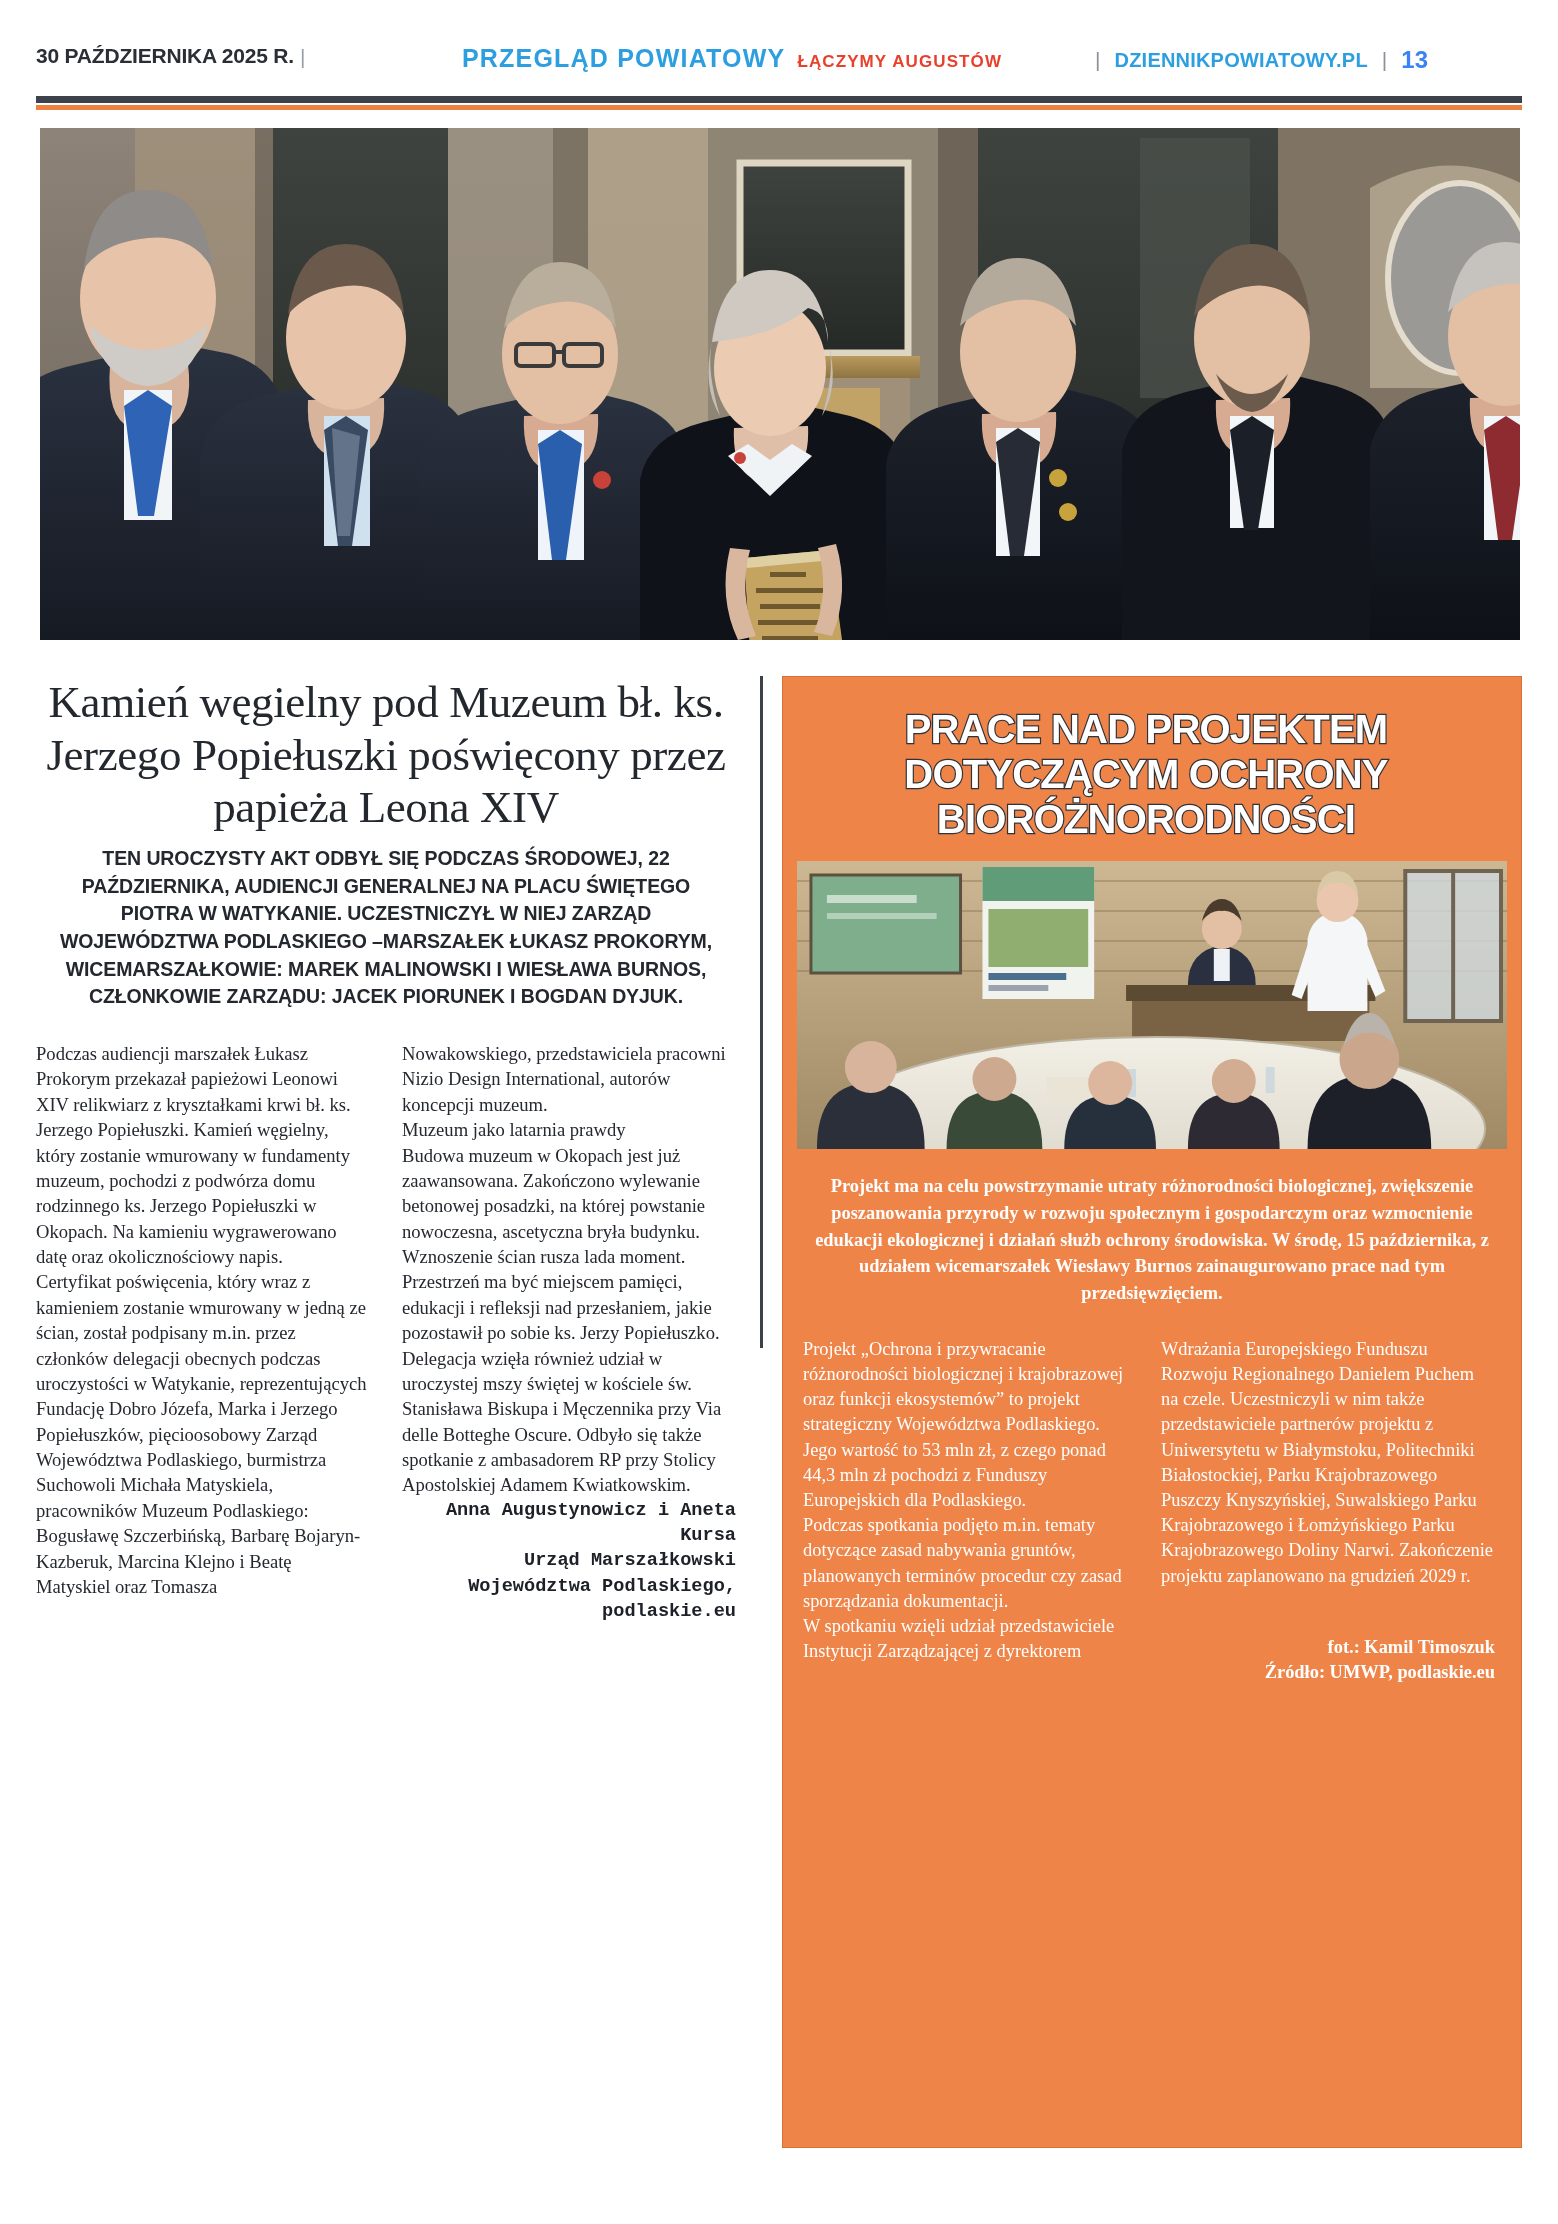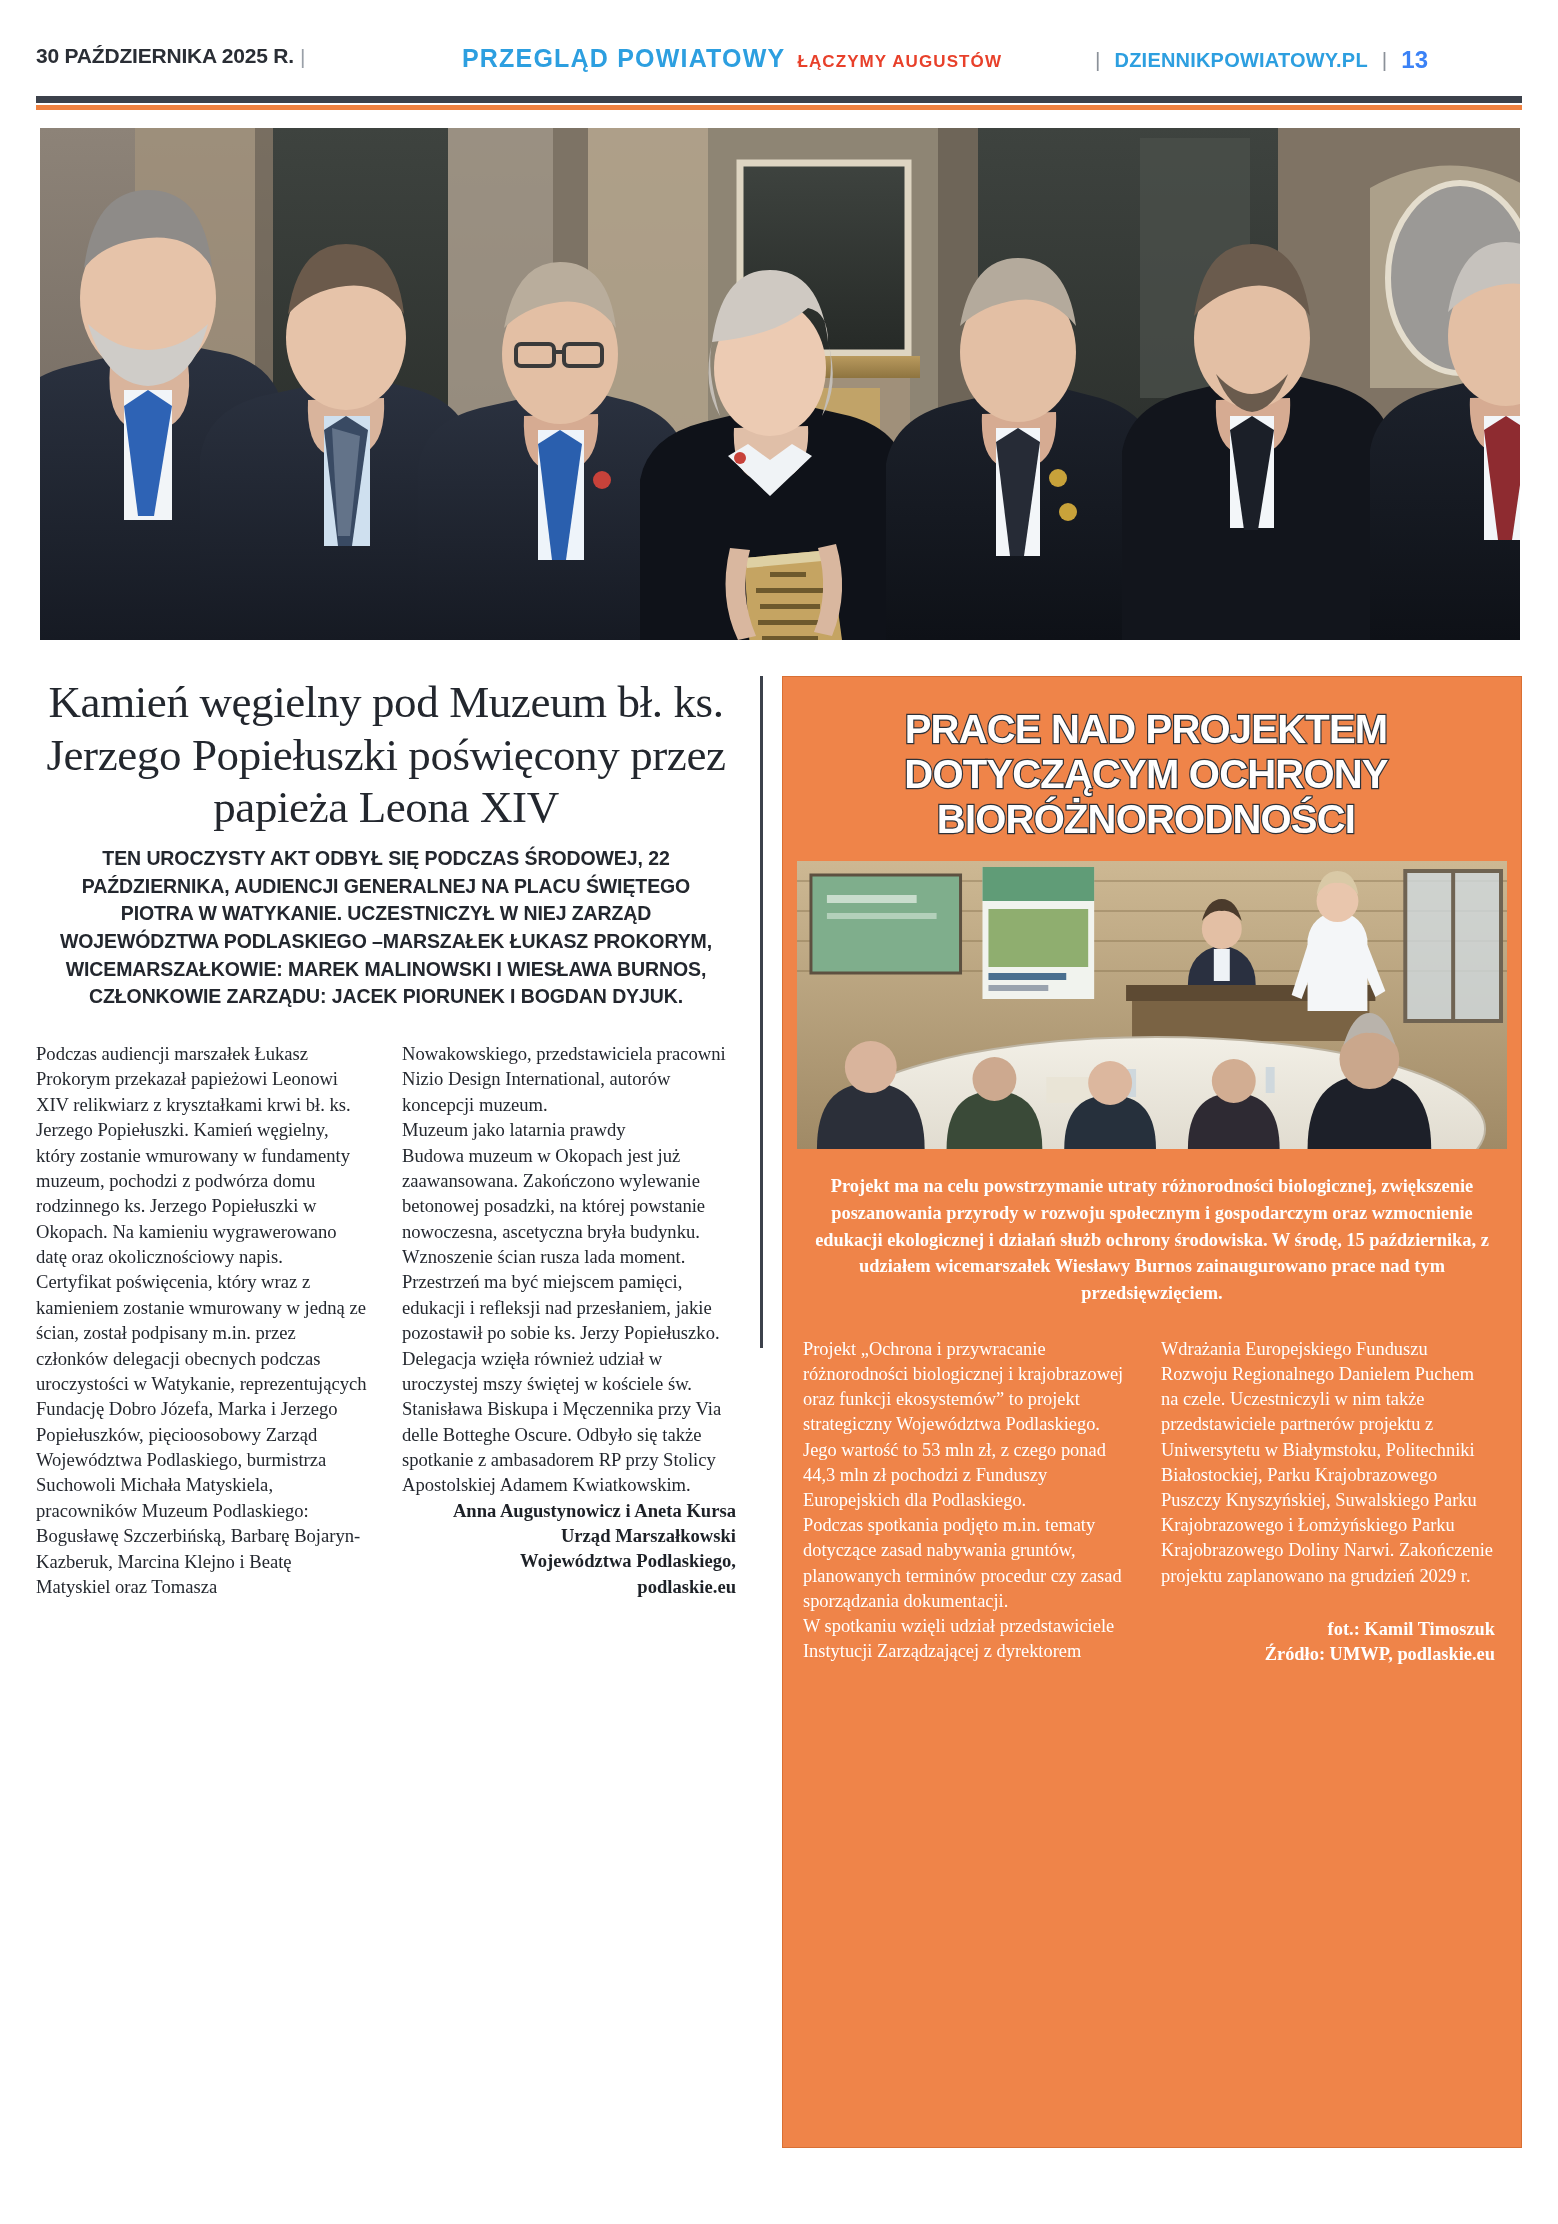--- a/index.html
+++ b/index.html
@@ -89,21 +89,21 @@
     margin-top:30px;
     display:flex; gap:32px;
   }
   .col { width:334px; }
   .col p {
     font-family:"Liberation Serif", serif;
     font-size:18.6px; line-height:1.365;
     color:#24282f; text-align:left;
   }
   .byline {
-    font-family:Liberation Serif, serif;
+    font-family:Liberation Mono, monospace;
     font-weight:bold; font-size:18.6px; line-height:1.36;
     text-align:right; color:#1d2127;
   }
 
   
   .vsep {
     position:absolute; left:760px; top:676px; width:3px; height:672px;
     background:#3c414b;
   }
   .orange-box {
@@ -140,21 +140,21 @@
   .ob-col { width:334px; }
   .ob-col p {
     font-family:"Liberation Serif", serif;
     font-size:18.4px; line-height:1.37;
     color:#ffffff;
   }
   .ob-credit {
     font-family:"Liberation Serif", serif;
     font-weight:bold; font-size:18.4px; line-height:1.38;
     text-align:right; color:#ffffff;
-    margin-top:28px;
+    margin-top:46px;
   }
 </style>
 </head>
 <body>
 
 <div class="masthead">
   <div class="mh-date"><span>30 PAŹDZIERNIKA 2025 R.</span><span class="mh-sep">|</span></div>
 
   <div class="mh-logo">
     <span class="big">PRZEGLĄD POWIATOWY</span><span class="small">ŁĄCZYMY AUGUSTÓW</span>

